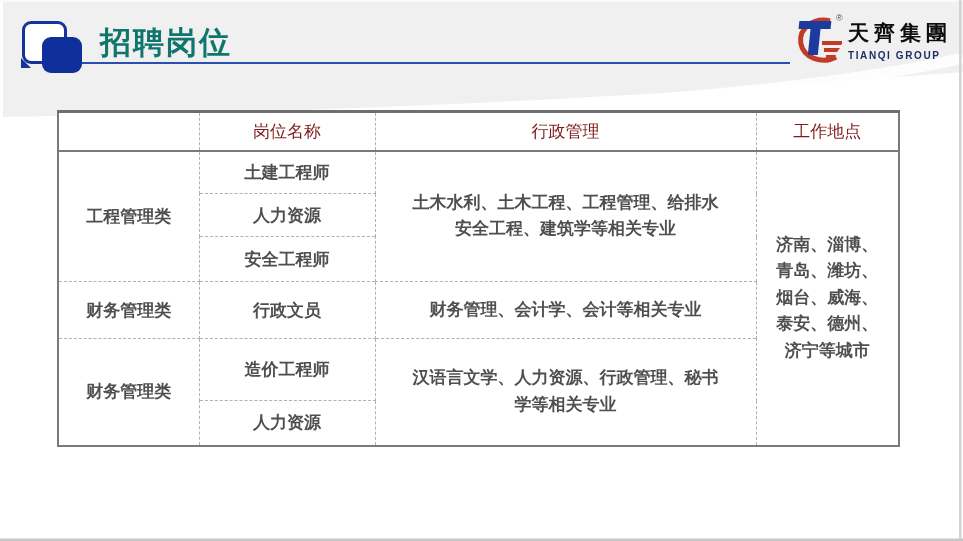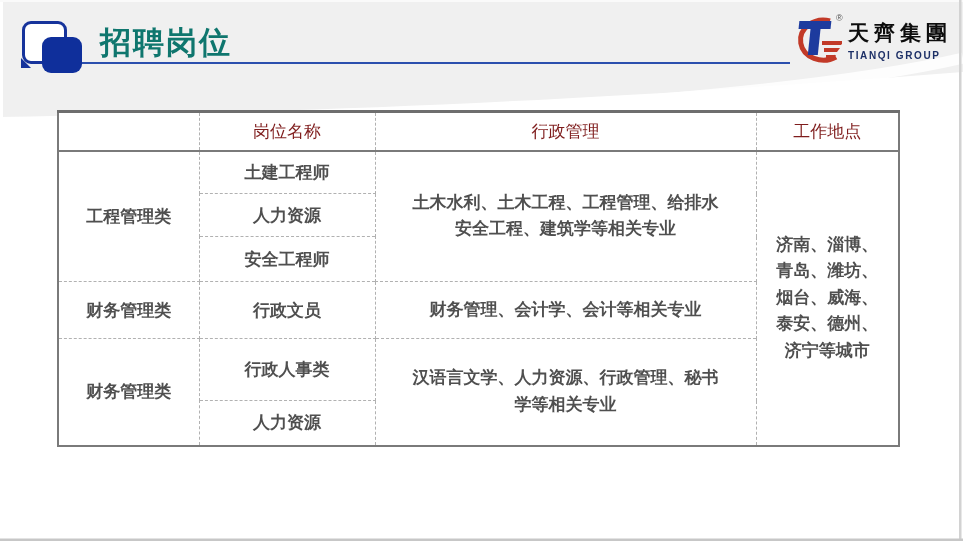--- a/index.html
+++ b/index.html
@@ -133,21 +133,21 @@
       <tr class="rh-3">
         <td>安全工程师</td>
       </tr>
       <tr class="rh-4">
         <td>财务管理类</td>
         <td>行政文员</td>
         <td class="cell-majors">财务管理、会计学、会计等相关专业</td>
       </tr>
       <tr class="rh-5">
         <td rowspan="2">财务管理类</td>
-        <td>行政人事类</td>
+        <td>造价工程师</td>
         <td rowspan="2" class="cell-majors">汉语言文学、人力资源、行政管理、秘书学等相关专业</td>
       </tr>
       <tr class="rh-6">
         <td>人力资源</td>
       </tr>
     </tbody>
   </table>
 
 </div>
 

